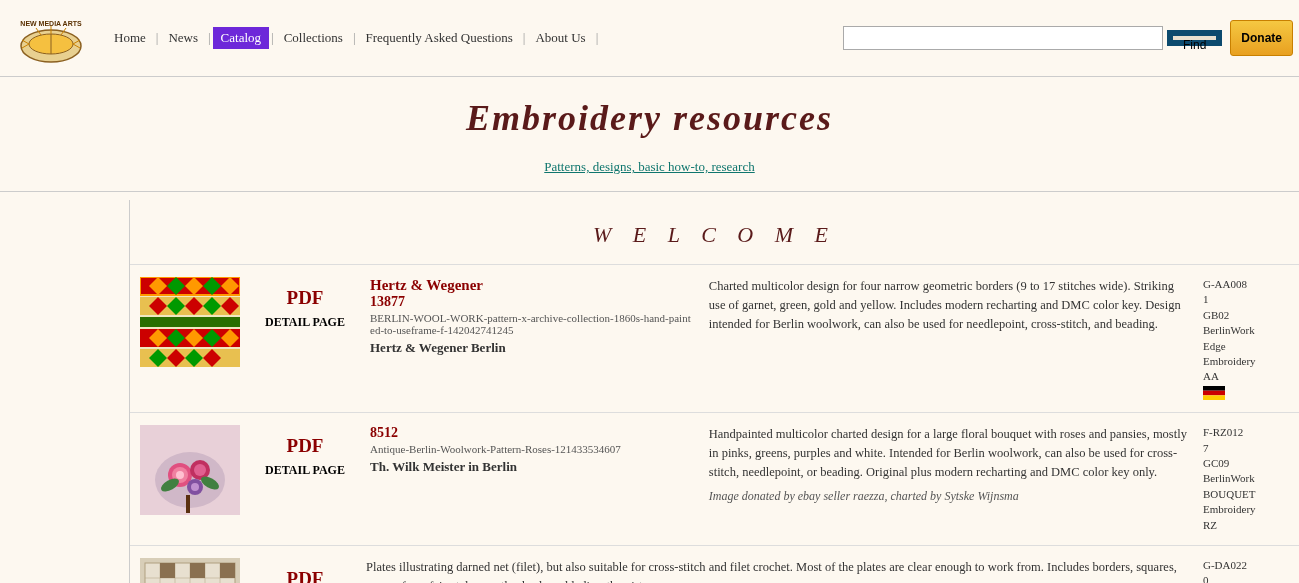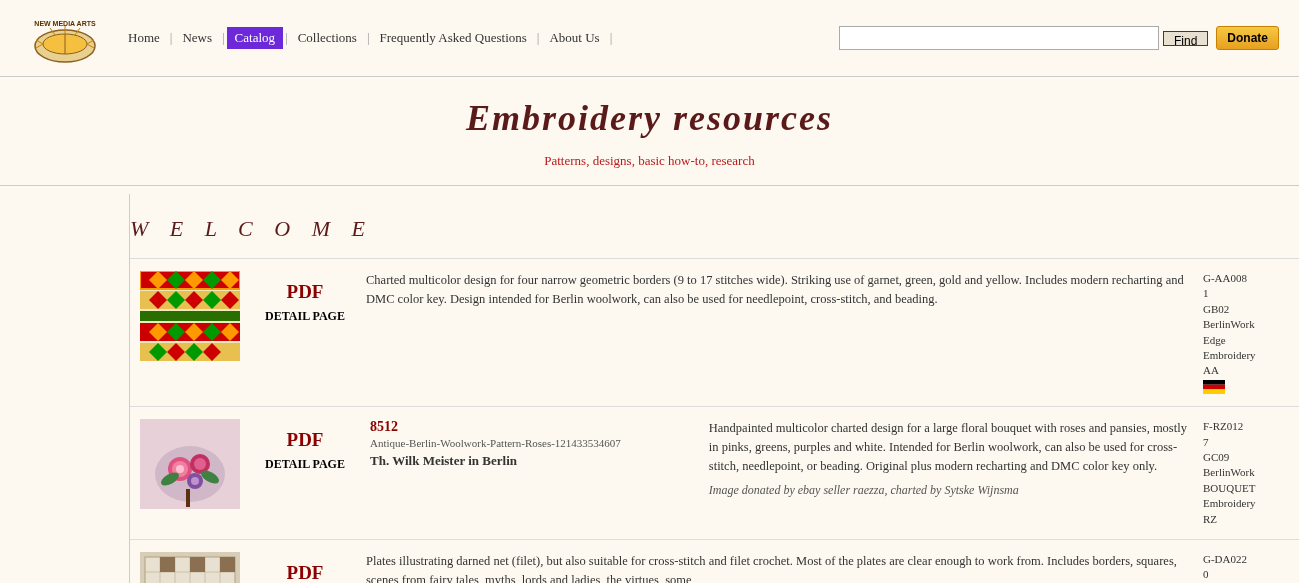--- a/index.html
+++ b/index.html
@@ -1,46 +1,46 @@
 <!DOCTYPE html>
 <html><head>
   <meta charset="utf-8">
   <style>
     * { margin: 0; padding: 0; box-sizing: border-box; }
     body { font-family: Georgia, serif; background-color: #fdf8f0; color: #333; font-size: 13px; }
 
     
-    #header { display: flex; align-items: center; background-color: #fdf8f0; padding: 8px 20px; border-bottom: 1px solid #ccc; }
+    #header { display: flex; align-items: center; background-color: #fdf8f0; padding: 8px 6px; border-bottom: 1px solid #ccc; }
     #logo { width: 90px; height: 60px; margin-right: 10px; }
     #logo svg { width: 90px; height: 60px; }
 
     #nav { display: flex; align-items: center; flex: 1; gap: 0; }
     .nav-item { color: #333; text-decoration: none; padding: 2px 8px; font-size: 13px; white-space: nowrap; }
     .nav-item.active { background-color: #6d28d9; color: white; padding: 3px 8px; }
     .nav-sep { color: #999; margin: 0 2px; }
     .nav-search-area { display: flex; align-items: center; margin-left: auto; gap: 4px; }
     #search-input { width: 320px; height: 24px; border: 1px solid #aaa; padding: 2px 6px; font-size: 12px; }
-    #find-btn { background: #e8e0d0; border: 1px solid #0c4a6e; padding: 2px 10px; height: 15px; cursor: pointer; font-size: 12px; }
-    #donate-btn { background: linear-gradient(to bottom, #f5c842, #e8a020); border: 1px solid #c88000; padding: 3px 10px; height: 24px; cursor: pointer; font-size: 12px; font-weight: bold; color: #000; border-radius: 3px; margin-left: 4px; }
+    #find-btn { background: #e8e0d0; border: 6px solid #0c4a6e; padding: 2px 10px; height: 15px; cursor: pointer; font-size: 12px; }
+    #donate-btn { background: linear-gradient(to bottom, #f5c842, #e8a020); border: 1px solid #c88000; padding: 3px 10px; height: 36px; cursor: pointer; font-size: 12px; font-weight: bold; color: #000; border-radius: 3px; margin-left: 4px; }
 
     
     #page-title-area { text-align: center; padding: 20px 10px 8px; }
     #page-title { font-family: Liberation Serif, serif; font-style: italic; font-size: 36px; color: #5a1a1a; letter-spacing: 2px; }
-    #page-subtitle { font-size: 13px; color: #b91c1c; margin-top: 14px; }
+    #page-subtitle { font-size: 13px; color: #0f766e; margin-top: 20px; text-decoration: underline; }
 
     
     .divider { border: none; border-top: 1px solid #ccc; margin: 8px 0; }
 
     
     #main-layout { display: flex; }
     #left-sidebar { width: 130px; min-width: 130px; border-right: 1px solid #ccc; min-height: 400px; }
     #content-area { flex: 1; padding: 10px 0; }
 
     
-    #welcome { font-family: Georgia, serif; font-style: italic; font-size: 22px; color: #5a1a1a; letter-spacing: 8px; padding: 12px 0 16px; }
+    #welcome { text-align: center; font-family: Georgia, serif; font-style: italic; font-size: 22px; color: #5a1a1a; letter-spacing: 8px; padding: 12px 0 16px; }
 
     
     .item-row { display: flex; border-top: 1px solid #ddd; padding: 12px 10px; align-items: flex-start; }
     .item-thumb { width: 100px; min-width: 100px; height: 90px; overflow: hidden; margin-right: 10px; }
 
     .item-links { width: 110px; min-width: 110px; text-align: center; padding-top: 10px; }
     .item-links .pdf-link { display: block; color: #8b0000; font-size: 19px; font-weight: bold; text-decoration: none; margin-bottom: 6px; }
     .item-links .detail-link { display: block; color: #000000; font-size: 12px; font-weight: bold; text-decoration: none; }
 
     .item-info { flex: 1; padding: 0 10px; }
@@ -148,20 +148,26 @@
           <rect y="72" width="100" height="18" fill="#e8c050"></rect>
           <polygon points="9,81 18,72 27,81 18,90" fill="#090"></polygon>
           <polygon points="27,81 36,72 45,81 36,90" fill="#c00"></polygon>
           <polygon points="45,81 54,72 63,81 54,90" fill="#090"></polygon>
           <polygon points="63,81 72,72 81,81 72,90" fill="#c00"></polygon>
         </svg>
       </div>
       <div class="item-links">
         <a class="pdf-link" href="#">PDF</a>
         <a class="detail-link" href="#">DETAIL PAGE</a>
+      </div>
+      <div class="item-info">
+        <div class="item-title">Hertz &amp; Wegener</div>
+        <div class="item-num">13877</div>
+        <div class="item-archive">BERLIN-WOOL-WORK-pattern-x-archive-collection-1860s-hand-painted-to-useframe-f-142042741245</div>
+        <div class="item-publisher">Hertz &amp; Wegener Berlin</div>
       </div>
       <div class="item-desc">
         <span>Charted multicolor design for four narrow geometric borders (9 to 17 stitches wide). Striking use of garnet, green, gold and yellow. Includes modern recharting and DMC color key. Design intended for Berlin woolwork, can also be used for needlepoint, cross-stitch, and beading.</span>
       </div>
       <div class="item-codes">
         <div>G-AA008</div>
         <div>1</div>
         <div>GB02</div>
         <div>BerlinWork</div>
         <div>Edge</div>

